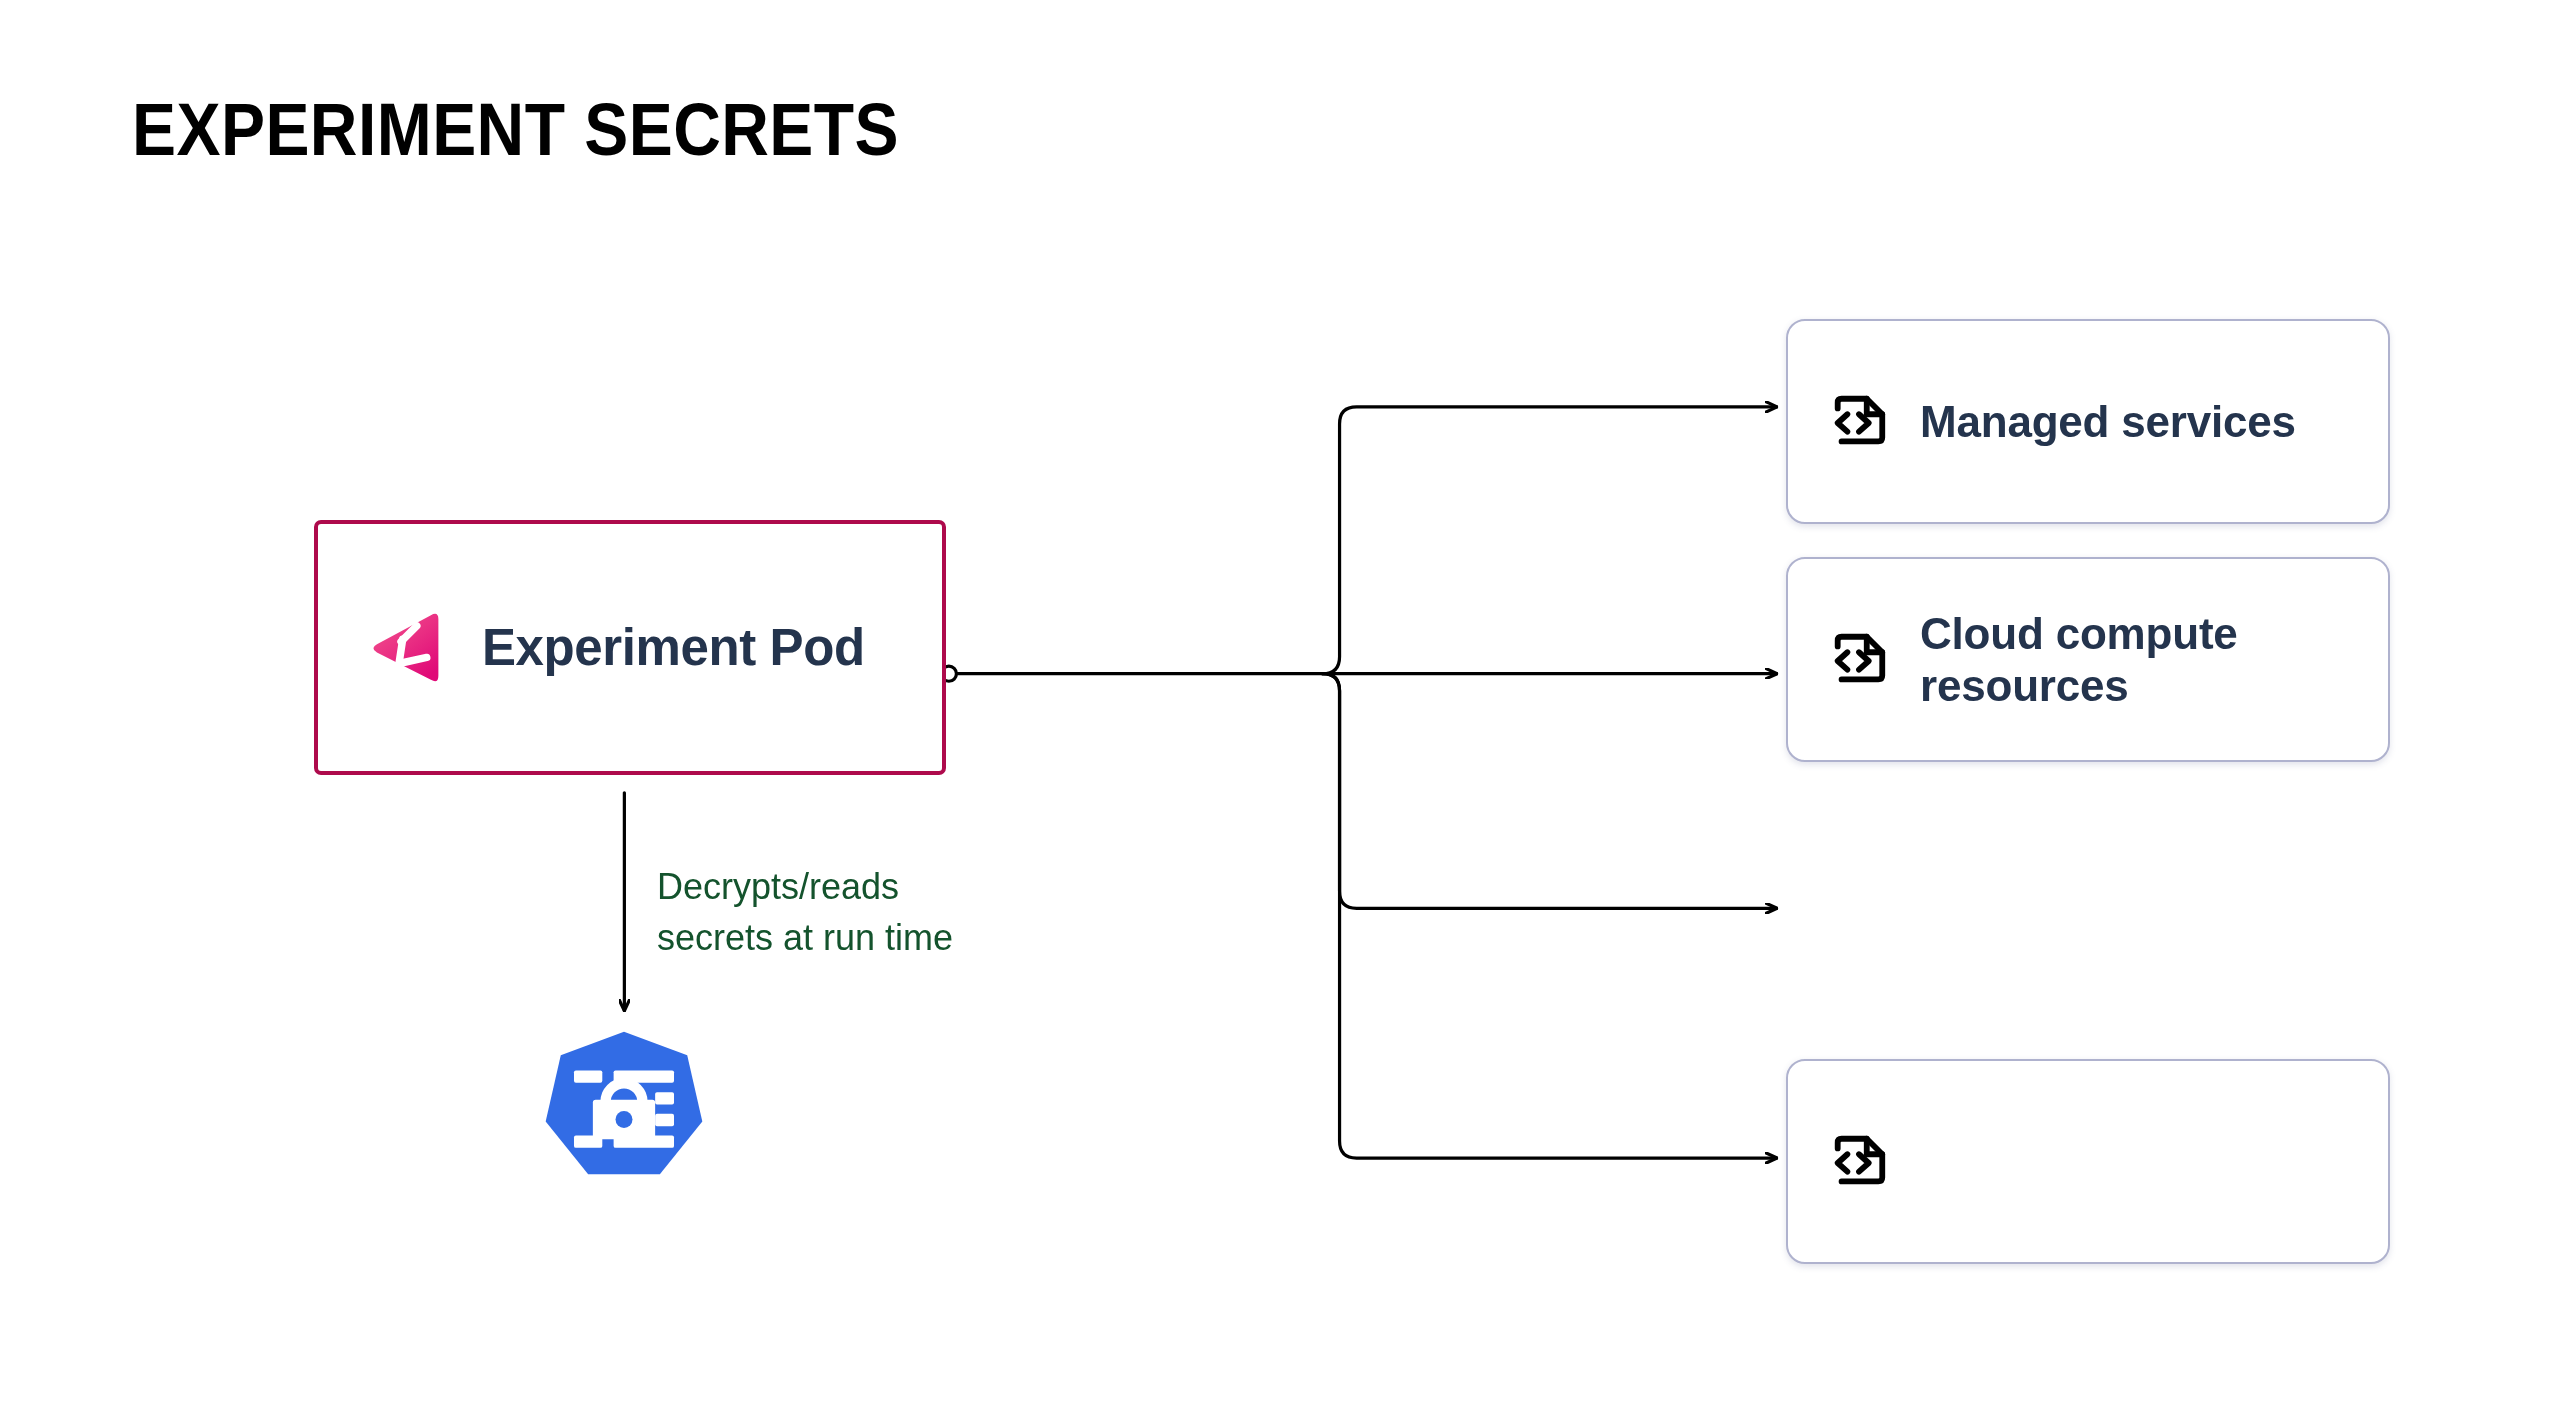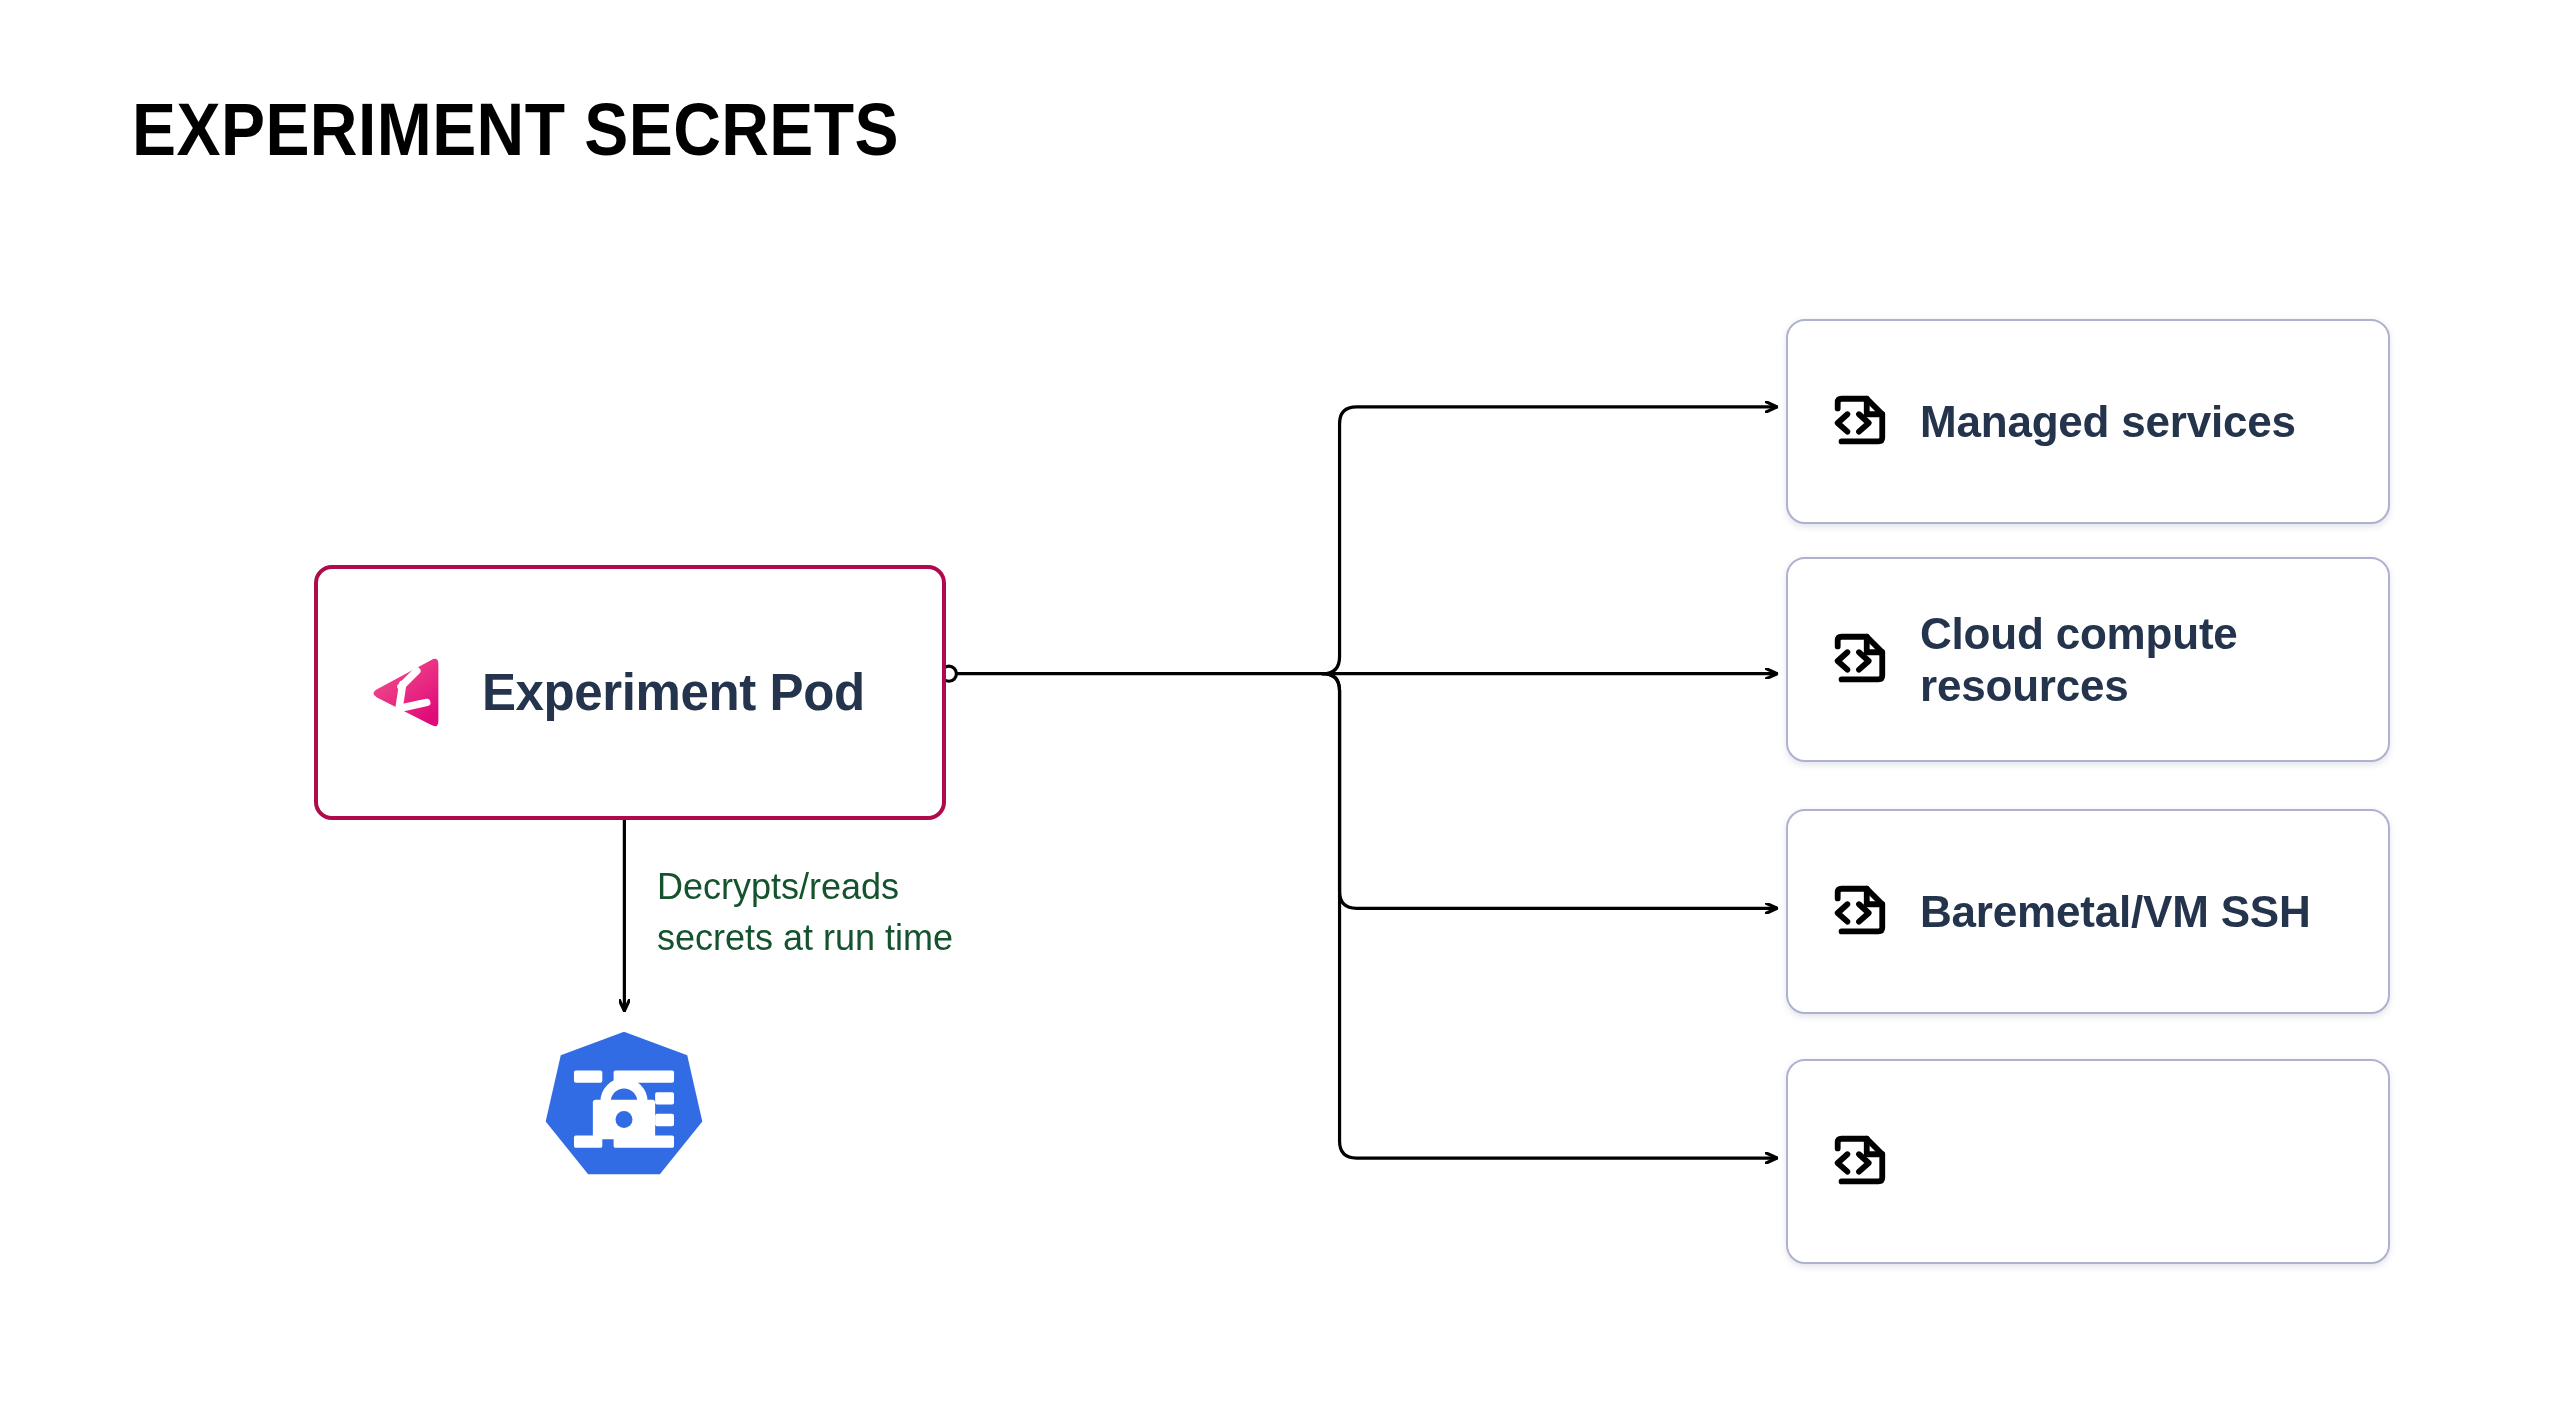--- a/index.html
+++ b/index.html
@@ -43,27 +43,27 @@
     top: 0;
     width: 2576px;
     height: 1406px;
     pointer-events: none;
   }
 
   
   #pod-node {
     position: absolute;
     left: 314px;
-    top: 565px;
+    top: 520px;
     width: 632px;
     height: 255px;
     box-sizing: border-box;
     background: #ffffff;
     border: 4.7px solid #ae0a4c;
-    border-radius: 18px;
+    border-radius: 7px;
     display: flex;
     align-items: center;
     padding-left: 49px;
   }
   #pod-logo {
     width: 83px;
     height: 83px;
     flex: 0 0 auto;
     margin-right: 32px;
   }
@@ -209,29 +209,20 @@
   <div class="res-card" id="card-1">
     <svg class="res-card-icon" viewBox="0 0 64 64">
       <path d="M 10 18 L 10 12 Q 10 8 14 8 L 40 8 L 56 24 L 56 48 Q 56 52 52 52 L 14 52" fill="none" stroke="#000000" stroke-width="6" stroke-linecap="round" stroke-linejoin="round"></path>
       <path d="M 40 8 L 40 24 L 56 24" fill="none" stroke="#000000" stroke-width="6" stroke-linecap="round" stroke-linejoin="round"></path>
       <path d="M 20 24 L 10 33 L 20 42" fill="none" stroke="#000000" stroke-width="6" stroke-linecap="round" stroke-linejoin="round"></path>
       <path d="M 32 24 L 42 33 L 32 42" fill="none" stroke="#000000" stroke-width="6" stroke-linecap="round" stroke-linejoin="round"></path>
     </svg>
     <div class="res-card-label">Cloud compute resources</div>
   </div>
 
-  <div class="res-card" id="card-2">
-    <svg class="res-card-icon" viewBox="0 0 64 64">
-      <path d="M 10 18 L 10 12 Q 10 8 14 8 L 40 8 L 56 24 L 56 48 Q 56 52 52 52 L 14 52" fill="none" stroke="#000000" stroke-width="6" stroke-linecap="round" stroke-linejoin="round"></path>
-      <path d="M 40 8 L 40 24 L 56 24" fill="none" stroke="#000000" stroke-width="6" stroke-linecap="round" stroke-linejoin="round"></path>
-      <path d="M 20 24 L 10 33 L 20 42" fill="none" stroke="#000000" stroke-width="6" stroke-linecap="round" stroke-linejoin="round"></path>
-      <path d="M 32 24 L 42 33 L 32 42" fill="none" stroke="#000000" stroke-width="6" stroke-linecap="round" stroke-linejoin="round"></path>
-    </svg>
-    <div class="res-card-label">Baremetal/VM SSH</div>
-  </div>
 
   <div class="res-card" id="card-3">
     <svg class="res-card-icon" viewBox="0 0 64 64">
       <path d="M 10 18 L 10 12 Q 10 8 14 8 L 40 8 L 56 24 L 56 48 Q 56 52 52 52 L 14 52" fill="none" stroke="#000000" stroke-width="6" stroke-linecap="round" stroke-linejoin="round"></path>
       <path d="M 40 8 L 40 24 L 56 24" fill="none" stroke="#000000" stroke-width="6" stroke-linecap="round" stroke-linejoin="round"></path>
       <path d="M 20 24 L 10 33 L 20 42" fill="none" stroke="#000000" stroke-width="6" stroke-linecap="round" stroke-linejoin="round"></path>
       <path d="M 32 24 L 42 33 L 32 42" fill="none" stroke="#000000" stroke-width="6" stroke-linecap="round" stroke-linejoin="round"></path>
     </svg>
   </div>
 

